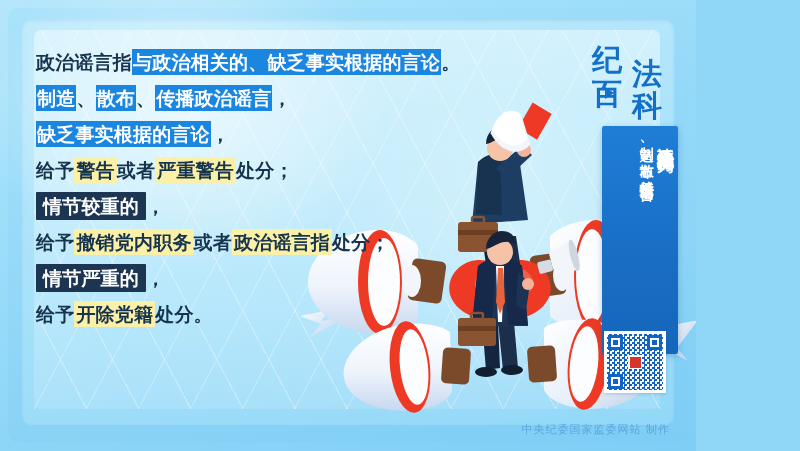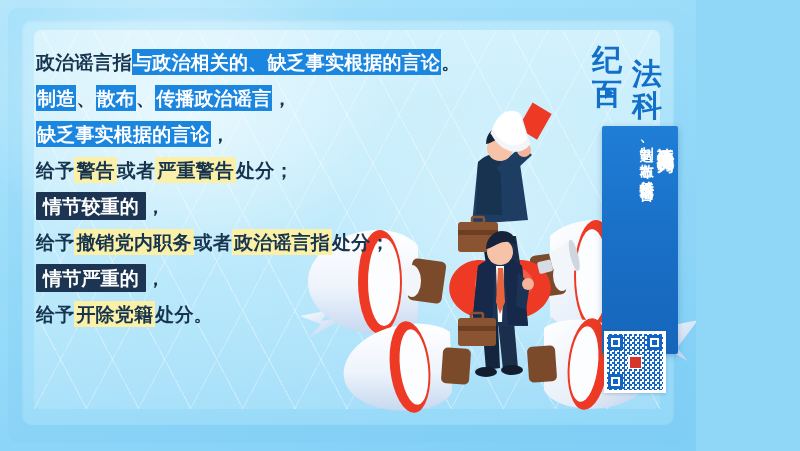--- a/index.html
+++ b/index.html
@@ -333,14 +333,15 @@
         </span>
       <span class="qr-eye e3">
           <i></i>
         </span>
       <span class="qr-mid">
           <s></s>
         </span>
     </div>
   </div>
 
+  <div id="footer">中央纪委国家监委网站 制作</div>
 
 </div>
 
 </body></html>

